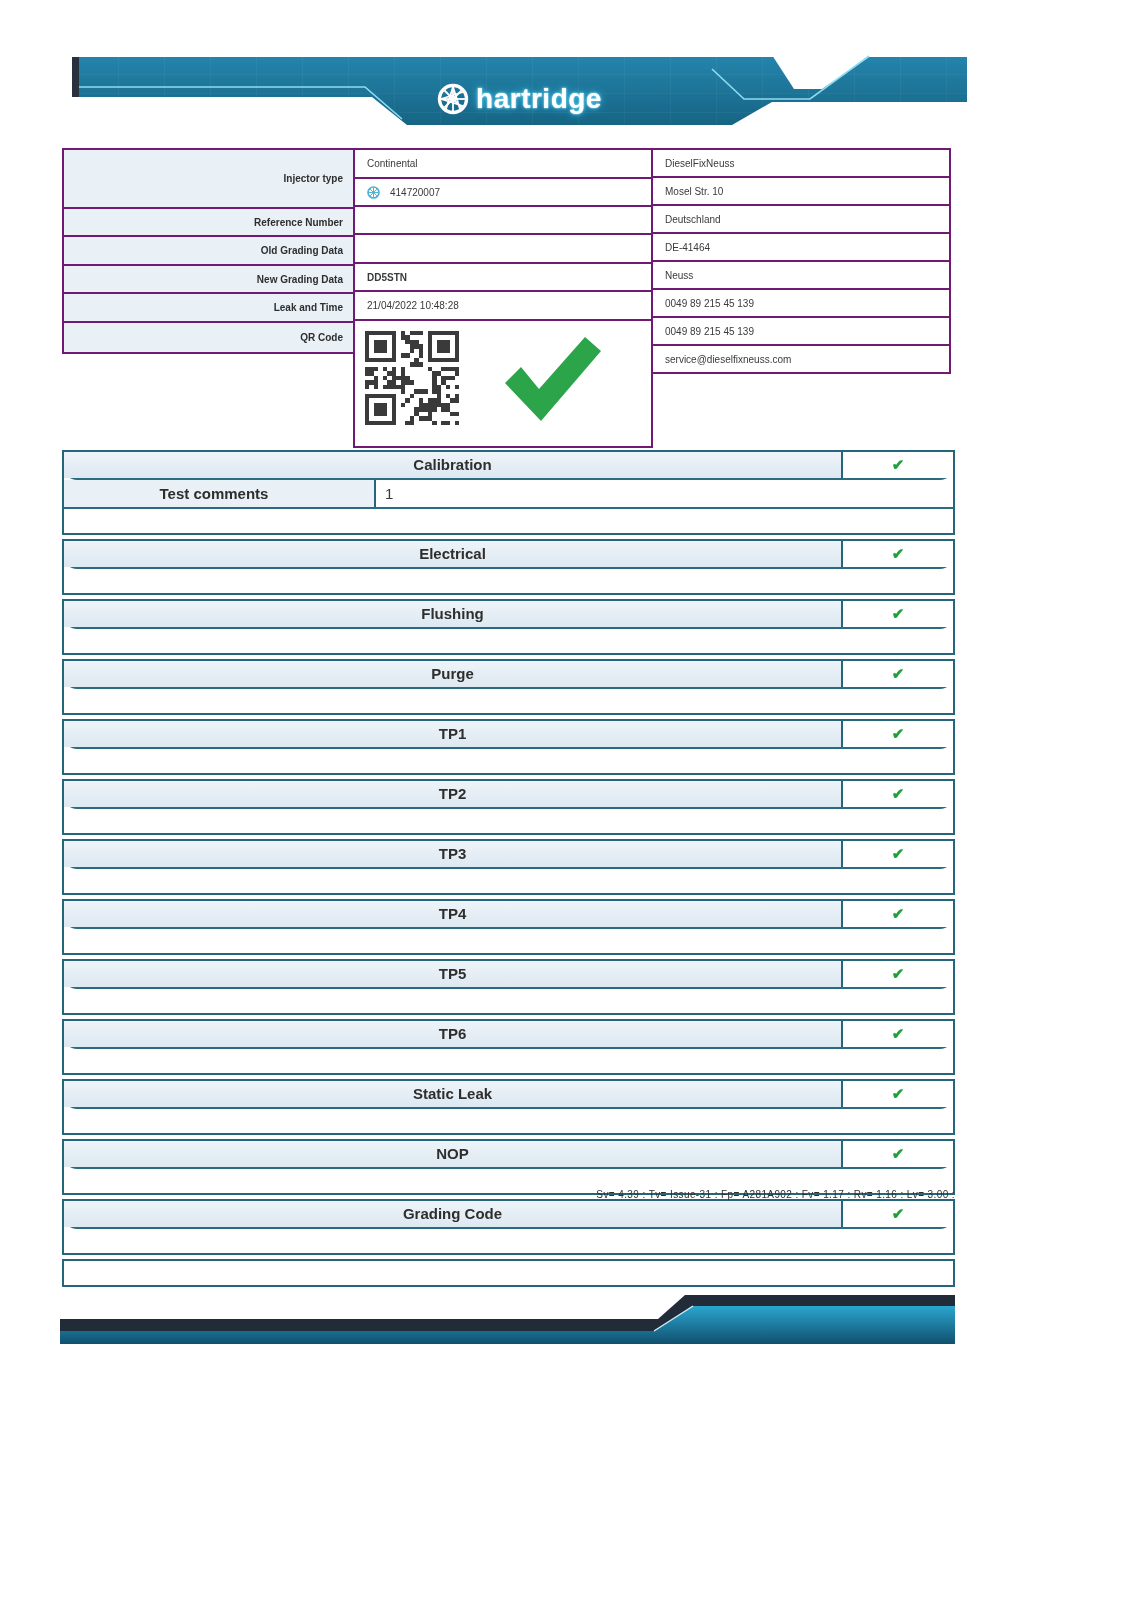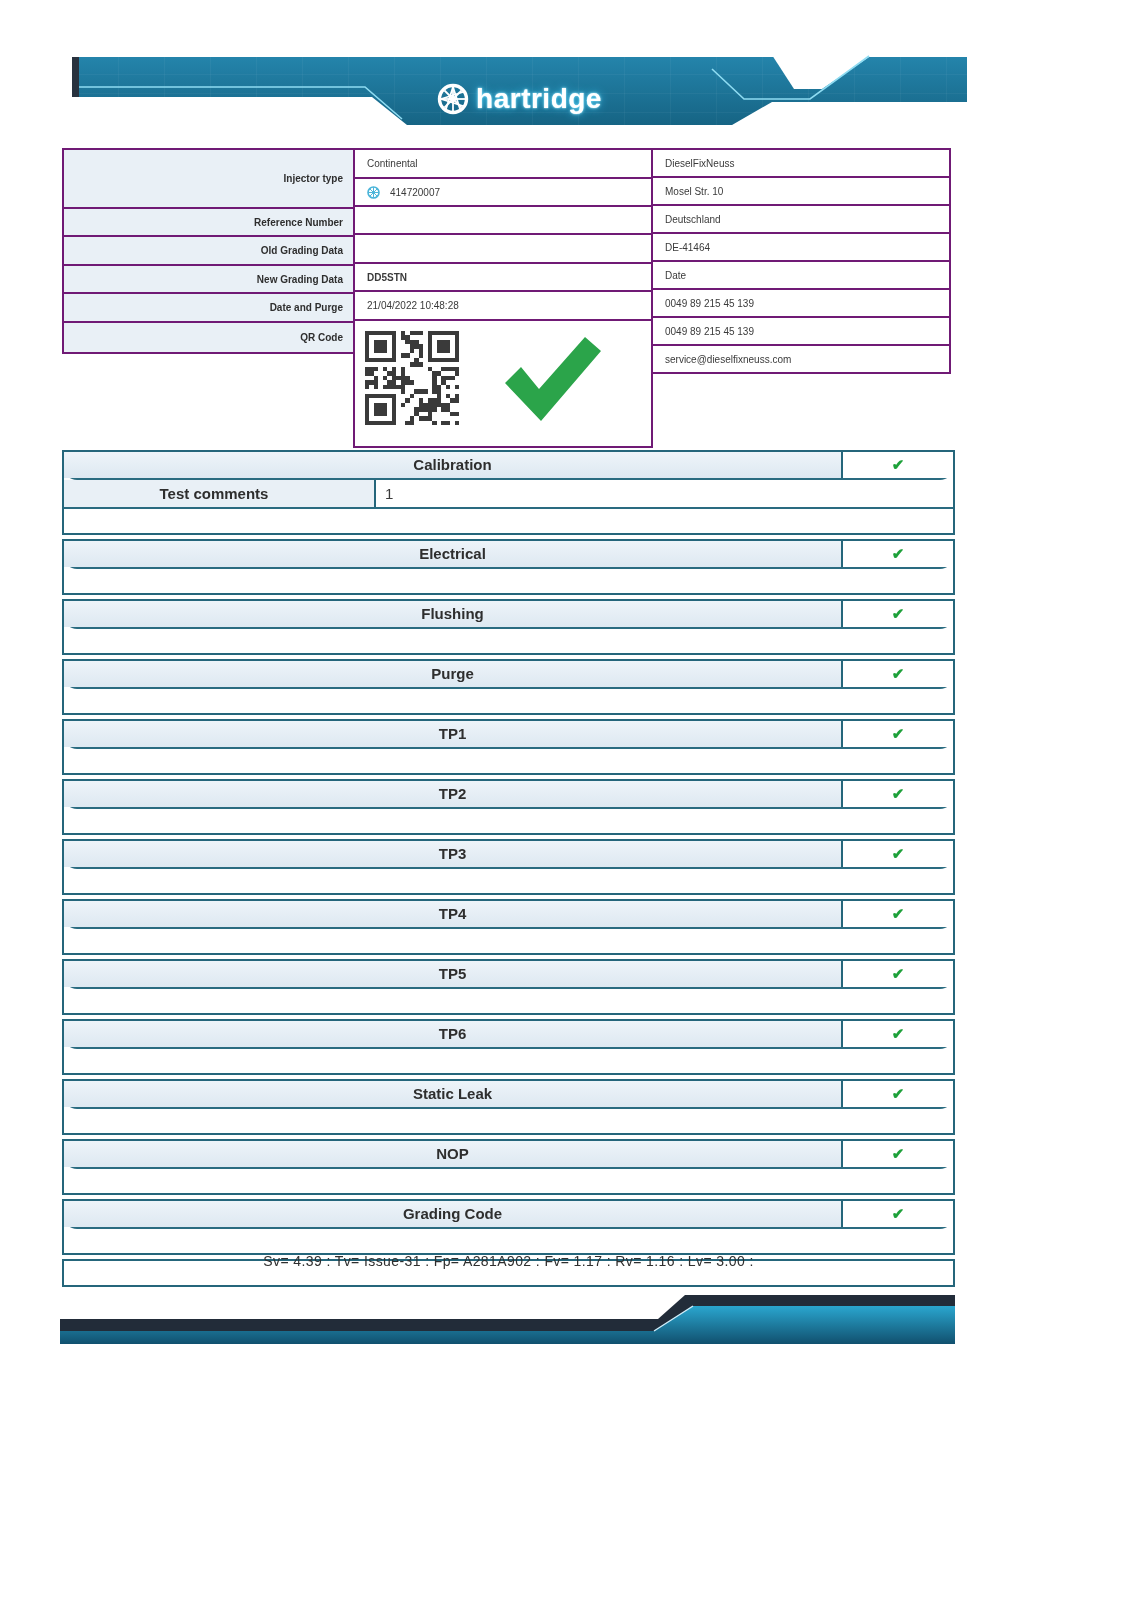--- a/index.html
+++ b/index.html
@@ -38,22 +38,22 @@
   .sec-check{width:110px;background:#fff;text-align:center;line-height:26px;
              color:#1ea13a;font-size:15px;font-weight:bold;}
   .sec-empty{height:24px;background:#fff;}
   .tc-row{display:flex;border-bottom:2px solid #2a6b80;}
   .tc-label{width:312px;box-sizing:border-box;background:#e9f0f6;border-right:2px solid #25667b;
             text-align:center;padding-right:10px;font-weight:bold;font-size:15px;line-height:27px;color:#2e2e2e;}
   .tc-value{flex:1;padding-left:9px;font-size:15px;line-height:27px;color:#3a3a3a;}
   .empty-block{height:24px;}
 
   
-  .status{position:absolute;left:62px;top:1253px;width:893px;text-align:center;
-          font-size:14px;color:#2f2f2f;letter-spacing:.4px;}
+  .status{position:absolute;left:62px;top:1189px;width:893px;text-align:right;
+          font-size:10px;color:#2f2f2f;letter-spacing:.4px;}
   .footer-banner{position:absolute;left:60px;top:1292px;width:895px;height:55px;}
 </style>
 </head>
 <body>
 
 <div class="page">
 
   <div class="banner">
     <svg width="895" height="75" viewBox="0 0 895 75">
       <defs>
@@ -90,21 +90,21 @@
       <span class="brand">hartridge</span>
     </div>
   </div>
 
   <div class="info">
     <div class="col c1">
       <div class="cell lab h61">Injector type</div>
       <div class="cell lab h30">Reference Number</div>
       <div class="cell lab h31">Old Grading Data</div>
       <div class="cell lab h30">New Grading Data</div>
-      <div class="cell lab h31">Date and Purge</div>
+      <div class="cell lab h31">Leak and Time</div>
       <div class="cell lab h33">QR Code</div>
     </div>
 
     <div class="col c2">
       <div class="cell val h31">Continental</div>
       <div class="cell val h30">
         <span class="wheel-sm">
           <svg width="13" height="13" viewBox="0 0 32 32">
             <circle cx="16" cy="16" r="13.5" fill="none" stroke="#49b4d9" stroke-width="4"></circle>
             <g stroke="#49b4d9" stroke-width="2.4">
@@ -262,21 +262,21 @@
 
     <div class="col c3">
   <div class="cell val h30">DieselFixNeuss</div>
 
   <div class="cell val h30">Mosel Str. 10</div>
 
   <div class="cell val h30">Deutschland</div>
 
   <div class="cell val h30">DE-41464</div>
 
-  <div class="cell val h30">Date</div>
+  <div class="cell val h30">Neuss</div>
 
   <div class="cell val h30">0049 89 215 45 139</div>
 
   <div class="cell val h30">0049 89 215 45 139</div>
 
   <div class="cell val h30">service@dieselfixneuss.com</div>
 </div>
   </div>
 
   <div class="secs">

